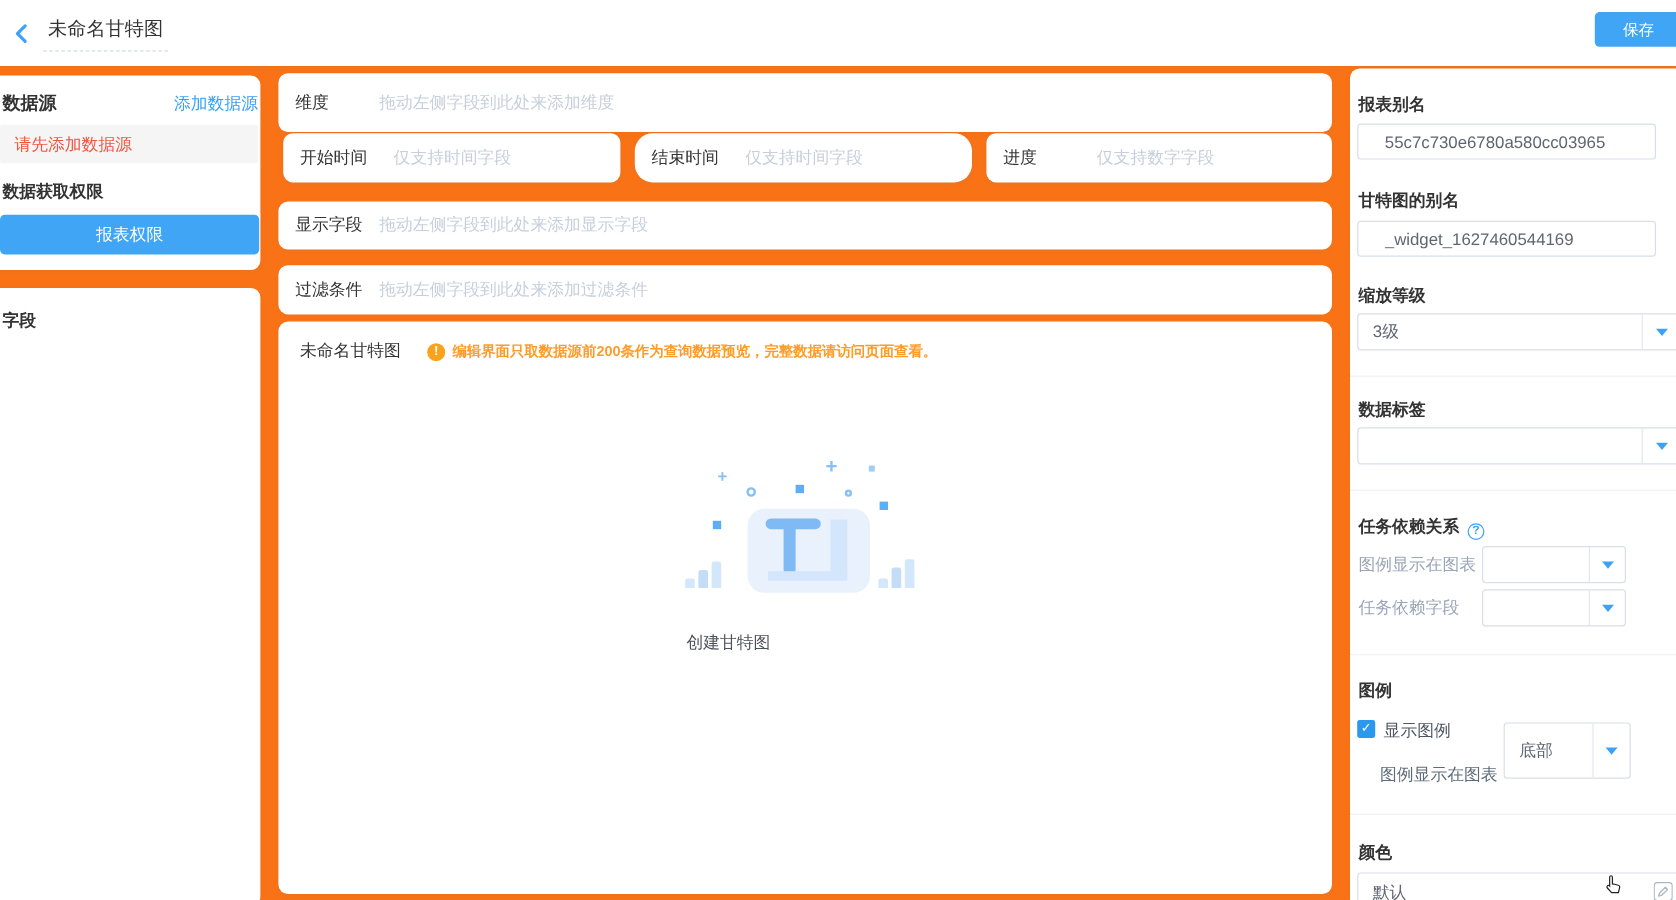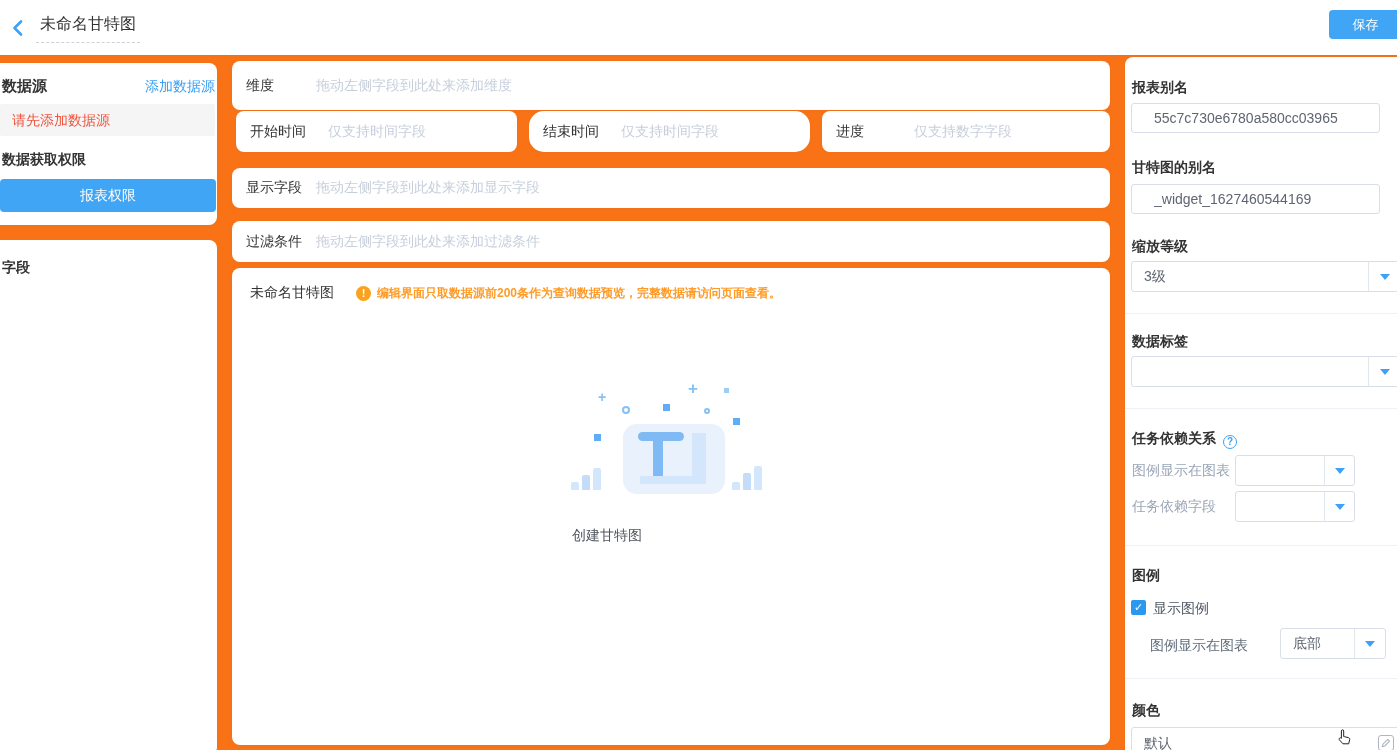--- a/index.html
+++ b/index.html
@@ -223,21 +223,21 @@
           <span class="caret"></span>
         </span>
     </div>
 
     <div class="rp-div" style="top:488px;"></div>
 
     <div class="rp-label" style="top:510px;">图例</div>
     <div class="checkbox" style="top:543px;">✓</div>
     <div class="cb-label" style="top:543px;">显示图例</div>
     <div class="legend-pos-label" style="top:580px;">图例显示在图表</div>
-    <div class="sel" style="left:128px; top:571px; width:106px; height:31px;margin-left:27px;">
+    <div class="sel" style="left:128px; top:545px; width:106px; height:47px;">
       <span class="sel-val">底部</span>
       <span class="caret-box" style="width:31px;">
           <span class="caret"></span>
         </span>
     </div>
 
     <div class="rp-div" style="top:621px;"></div>
 
     <div class="rp-label" style="top:645px;">颜色</div>
     <div class="color-box">

